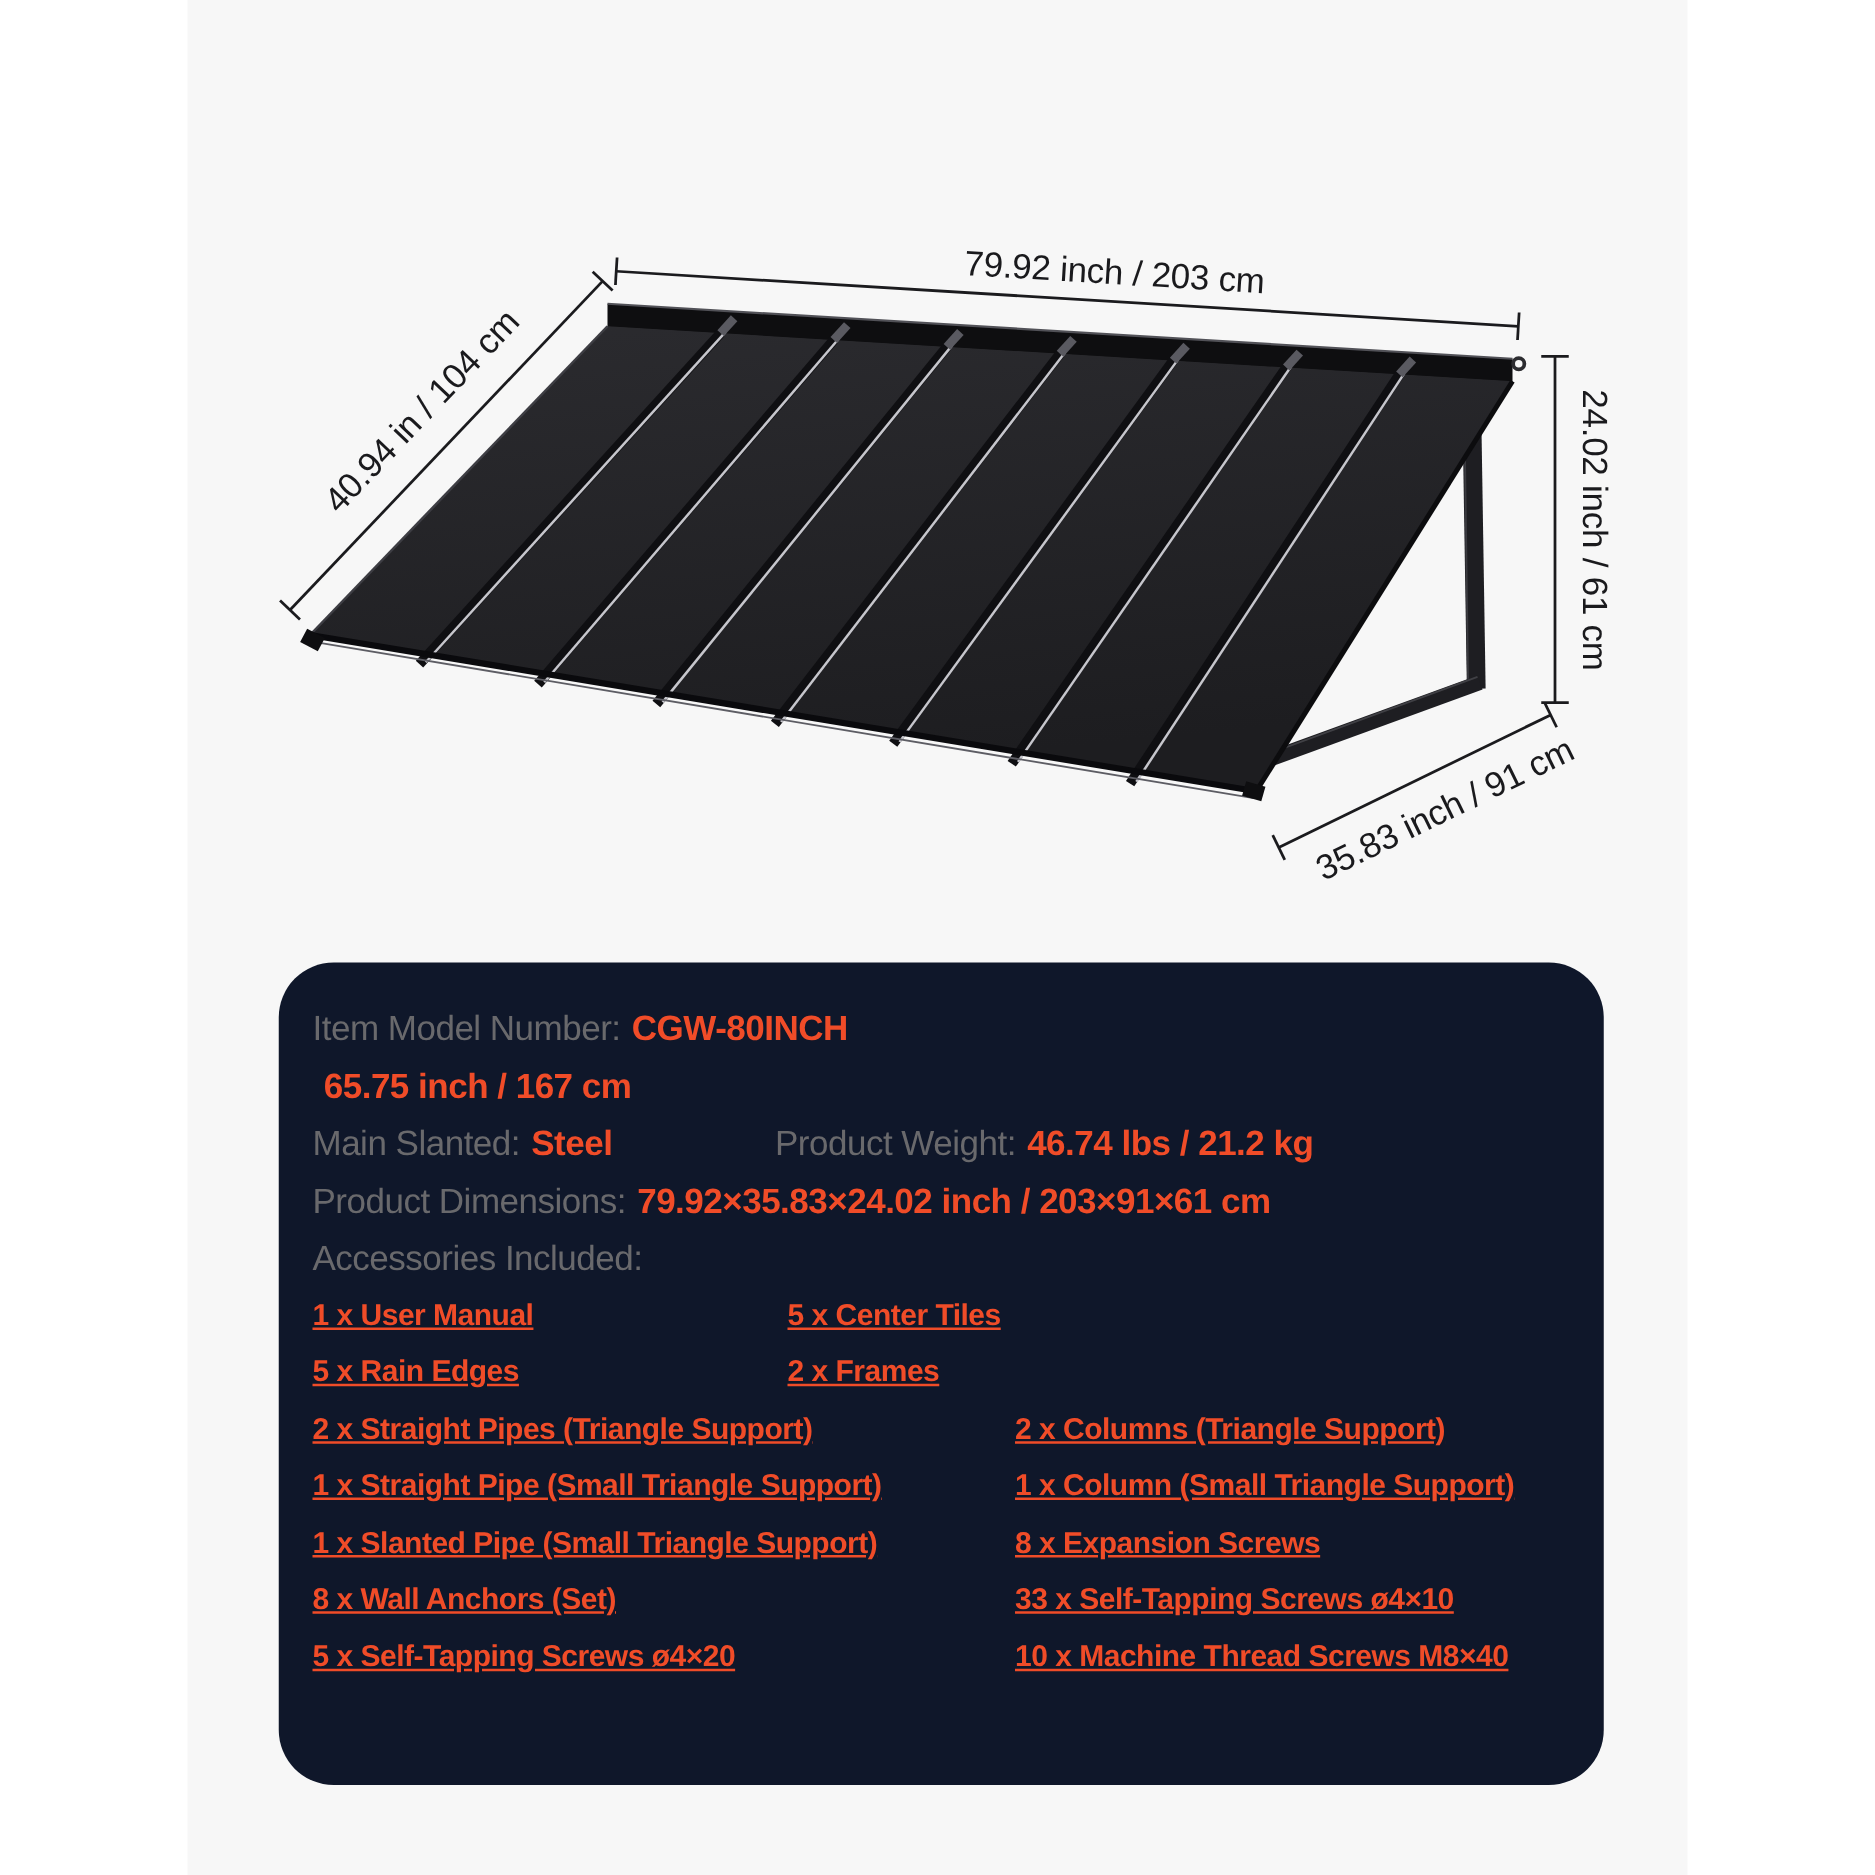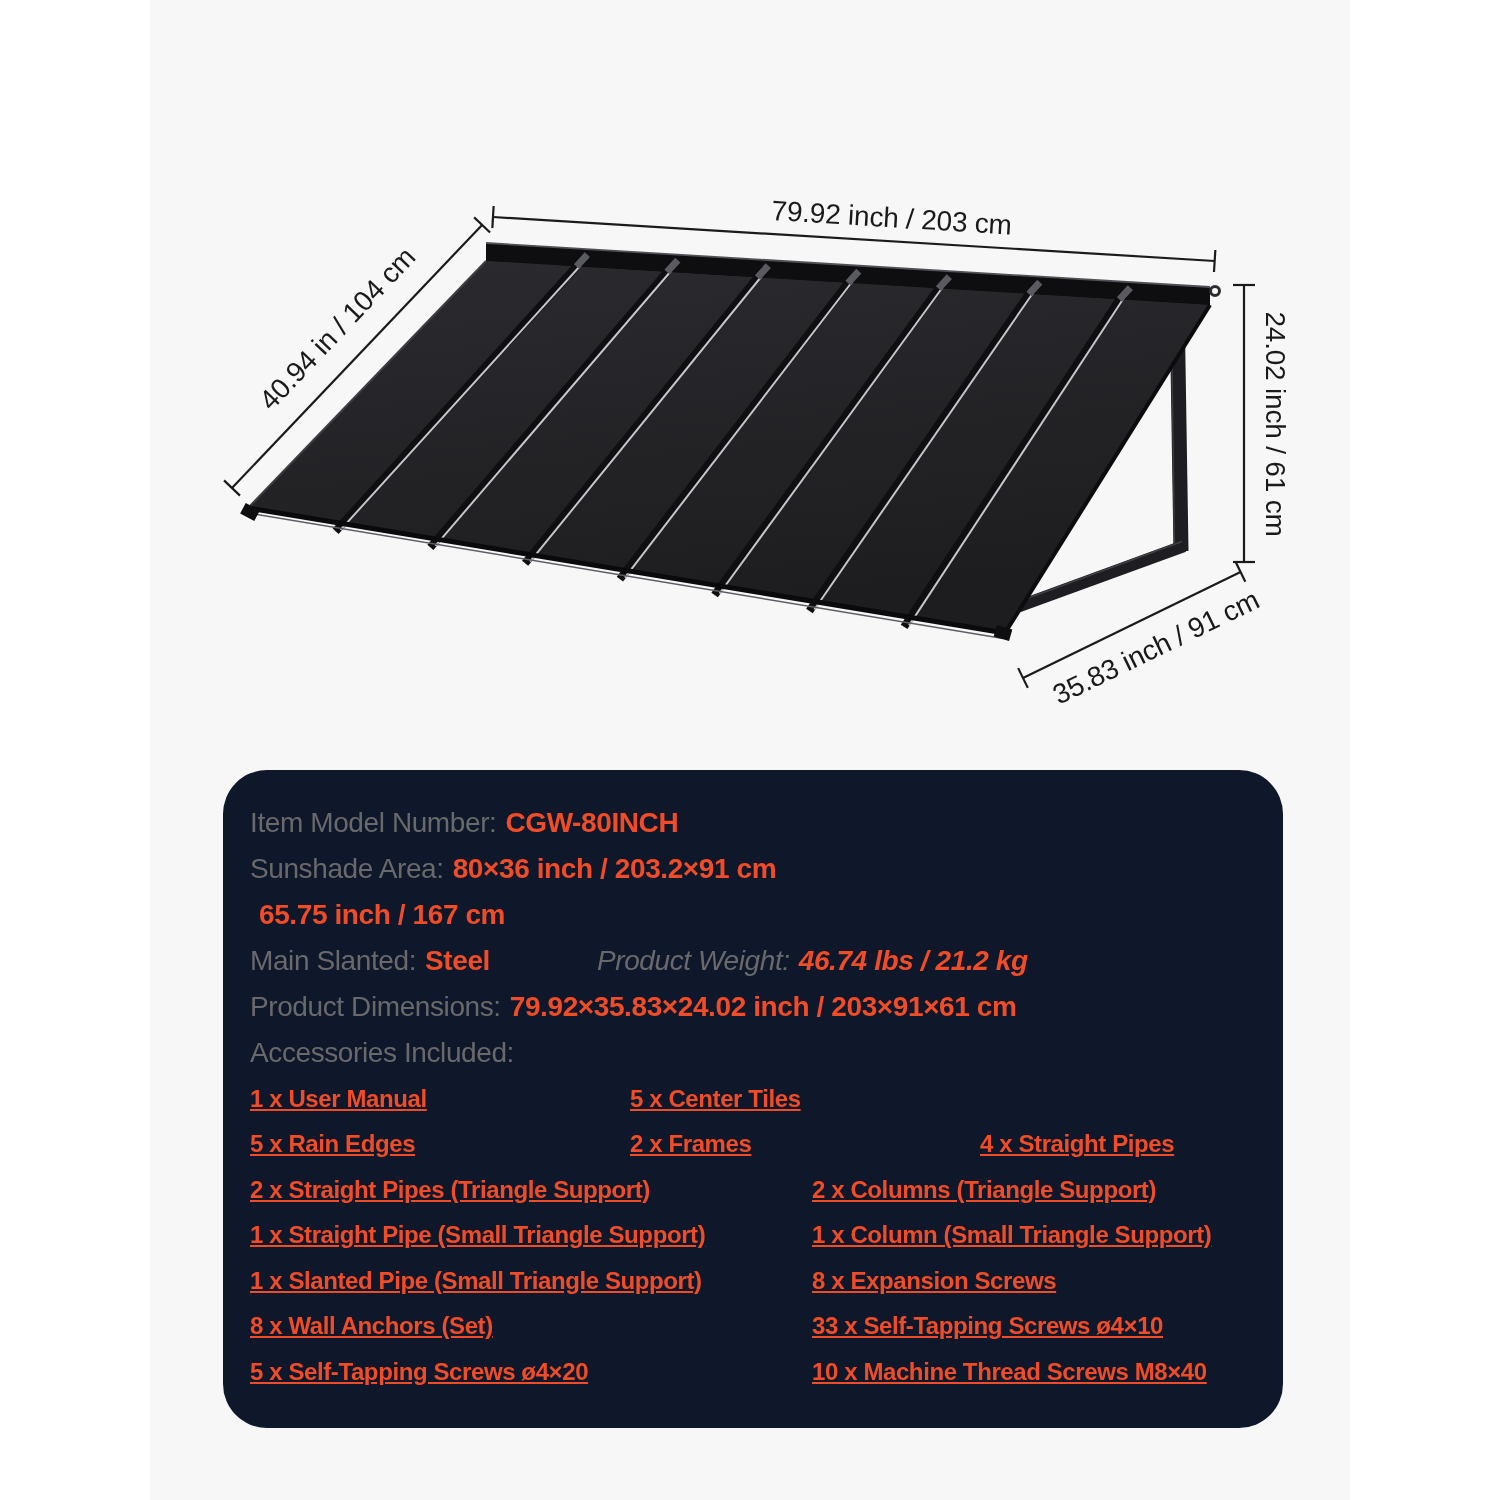--- a/index.html
+++ b/index.html
@@ -7,21 +7,21 @@
           font-family:"Liberation Sans",sans-serif;}
   .panel{position:absolute;left:150px;top:0;width:1200px;height:1500px;background:#f7f7f7;}
   .figure{position:absolute;left:0;top:0;width:1200px;height:760px;display:block;}
   .dim-text{font-size:28px;fill:#1a1a1d;letter-spacing:-0.2px;}
   .card{position:absolute;left:73px;top:770px;width:1060px;height:658px;background:#0f172a;
         border-radius:44px;box-sizing:border-box;padding:30px 20px 0 27px;}
   .srow{position:relative;height:46px;display:flex;align-items:center;white-space:nowrap;
         font-size:28px;letter-spacing:-0.4px;}
   .lbl{color:#69696c;}
   .val{color:#f04c28;font-weight:bold;margin-left:9px;}
-  .pair2{position:absolute;left:347px;display:flex;align-items:center;font-style:italic;}
+  .pair2{position:absolute;left:370px;display:flex;align-items:center;}
   .acc{height:45.5px;display:grid;align-items:center;white-space:nowrap;}
   .acc.three{grid-template-columns:380px 350px auto;}
   .acc.two{grid-template-columns:562px auto;}
   .ai{color:#f04c28;font-weight:bold;font-size:24px;letter-spacing:-0.4px;text-decoration:underline;}
 </style>
 </head>
 <body>
 
 <div class="canvas">
   <div class="panel">
@@ -125,24 +125,20 @@
         <text class="dim-text" x="133" y="40" text-anchor="middle" stroke="none">35.83 inch / 91 cm</text>
       </g>
     </svg>
 
     <div class="card">
       <div class="srow">
         <span class="lbl">Item Model Number:</span>
         <span class="val">CGW-80INCH</span>
       </div>
       <div class="srow">
-        <span class="lbl">Sunshade Area:</span>
-        <span class="val">80×36 inch / 203.2×91 cm</span>
-      </div>
-      <div class="srow">
         <span class="val">65.75 inch / 167 cm</span>
       </div>
       <div class="srow">
         <span class="lbl">Main Slanted:</span>
         <span class="val">Steel</span>
         <span class="pair2">
           <span class="lbl">Product Weight:</span>
           <span class="val">46.74 lbs / 21.2 kg</span>
         </span>
       </div>
@@ -154,21 +150,20 @@
         <span class="lbl">Accessories Included:</span>
       </div>
 
       <div class="acc three">
         <span class="ai">1 x User Manual</span>
         <span class="ai">5 x Center Tiles</span>
       </div>
       <div class="acc three">
         <span class="ai">5 x Rain Edges</span>
         <span class="ai">2 x Frames</span>
-        <span class="ai">4 x Straight Pipes</span>
       </div>
       <div class="acc two">
         <span class="ai">2 x Straight Pipes (Triangle Support)</span>
         <span class="ai">2 x Columns (Triangle Support)</span>
       </div>
       <div class="acc two">
         <span class="ai">1 x Straight Pipe (Small Triangle Support)</span>
         <span class="ai">1 x Column (Small Triangle Support)</span>
       </div>
       <div class="acc two">

